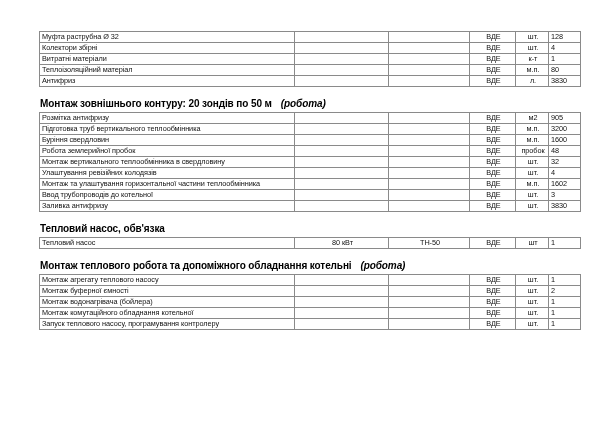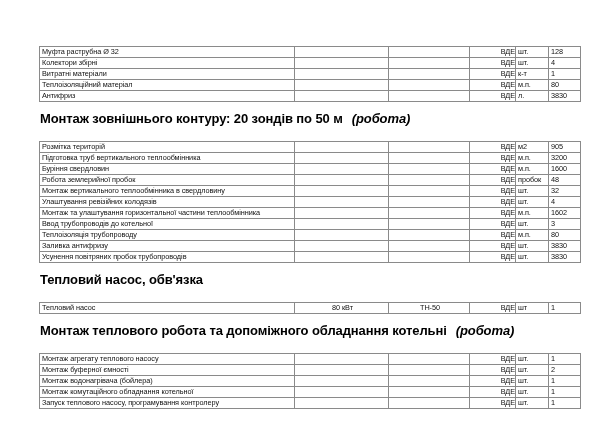--- a/index.html
+++ b/index.html
@@ -13,35 +13,35 @@
     font-family: "Liberation Sans", sans-serif;
     color: #000000;
     overflow: hidden;
   }
   .page {
     position: relative;
     width: 600px;
     height: 341px;
     background: #ffffff;
     box-sizing: border-box;
-    padding: 46px 38px 0 39px;
+    padding: 31px 38px 0 39px;
   }
   .section {
     margin: 0;
   }
   .section + .section {
     margin-top: 11px;
   }
   .section-title {
-    font-size: 13px;
+    font-size: 10px;
     font-weight: bold;
     line-height: 11px;
     letter-spacing: -0.1px;
     white-space: nowrap;
-    margin: 0 0 17px 1px;
+    margin: 0 0 3px 1px;
     color: #000000;
   }
   .section-title .robota {
     font-weight: bold;
     font-style: italic;
     margin-left: 9px;
   }
   table.grid {
     border-collapse: collapse;
     width: 523px;
@@ -56,22 +56,22 @@
     line-height: 10px;
     letter-spacing: -0.05px;
     white-space: nowrap;
     overflow: hidden;
     color: #111111;
     vertical-align: middle;
   }
   td.c-name   { width: 252px; text-align: left; }
   td.c-b      { width: 91px;  text-align: center; }
   td.c-c      { width: 78px;  text-align: center; }
-  td.c-sup    { width: 43px;  text-align: right; }
-  td.c-unit   { width: 30px;  text-align: left; }
+  td.c-sup    { width: 43px;  text-align: center; }
+  td.c-unit   { width: 30px;  text-align: center; }
   td.c-qty    { width: 29px;  text-align: left; }
 </style>
 </head>
 <body>
 
 <div class="page">
   <div id="sections-root">
       <div class="section">
         <table class="grid">
           <tbody>
@@ -116,21 +116,21 @@
               <td class="c-qty">3830</td>
             </tr>
           </tbody>
         </table>
       </div>
       <div class="section">
         <div class="section-title"><span>Монтаж зовнішнього контуру: 20 зондів по 50 м</span><span class="robota">(робота)</span></div>
         <table class="grid">
           <tbody>
             <tr>
-              <td class="c-name">Розмітка територій</td>
+              <td class="c-name">Розмітка антифризу</td>
               <td class="c-b"></td>
               <td class="c-c"></td>
               <td class="c-sup">ВДЕ</td>
               <td class="c-unit">м2</td>
               <td class="c-qty">905</td>
             </tr>
             <tr>
               <td class="c-name">Підготовка труб вертикального теплообмінника</td>
               <td class="c-b"></td>
               <td class="c-c"></td>
@@ -180,37 +180,21 @@
             </tr>
             <tr>
               <td class="c-name">Ввод трубопроводів до котельної</td>
               <td class="c-b"></td>
               <td class="c-c"></td>
               <td class="c-sup">ВДЕ</td>
               <td class="c-unit">шт.</td>
               <td class="c-qty">3</td>
             </tr>
             <tr>
-              <td class="c-name">Теплоізоляція трубопроводу</td>
-              <td class="c-b"></td>
-              <td class="c-c"></td>
-              <td class="c-sup">ВДЕ</td>
-              <td class="c-unit">м.п.</td>
-              <td class="c-qty">80</td>
-            </tr>
-            <tr>
               <td class="c-name">Заливка антифризу</td>
-              <td class="c-b"></td>
-              <td class="c-c"></td>
-              <td class="c-sup">ВДЕ</td>
-              <td class="c-unit">шт.</td>
-              <td class="c-qty">3830</td>
-            </tr>
-            <tr>
-              <td class="c-name">Усунення повітряних пробок трубопроводів</td>
               <td class="c-b"></td>
               <td class="c-c"></td>
               <td class="c-sup">ВДЕ</td>
               <td class="c-unit">шт.</td>
               <td class="c-qty">3830</td>
             </tr>
           </tbody>
         </table>
       </div>
       <div class="section">

